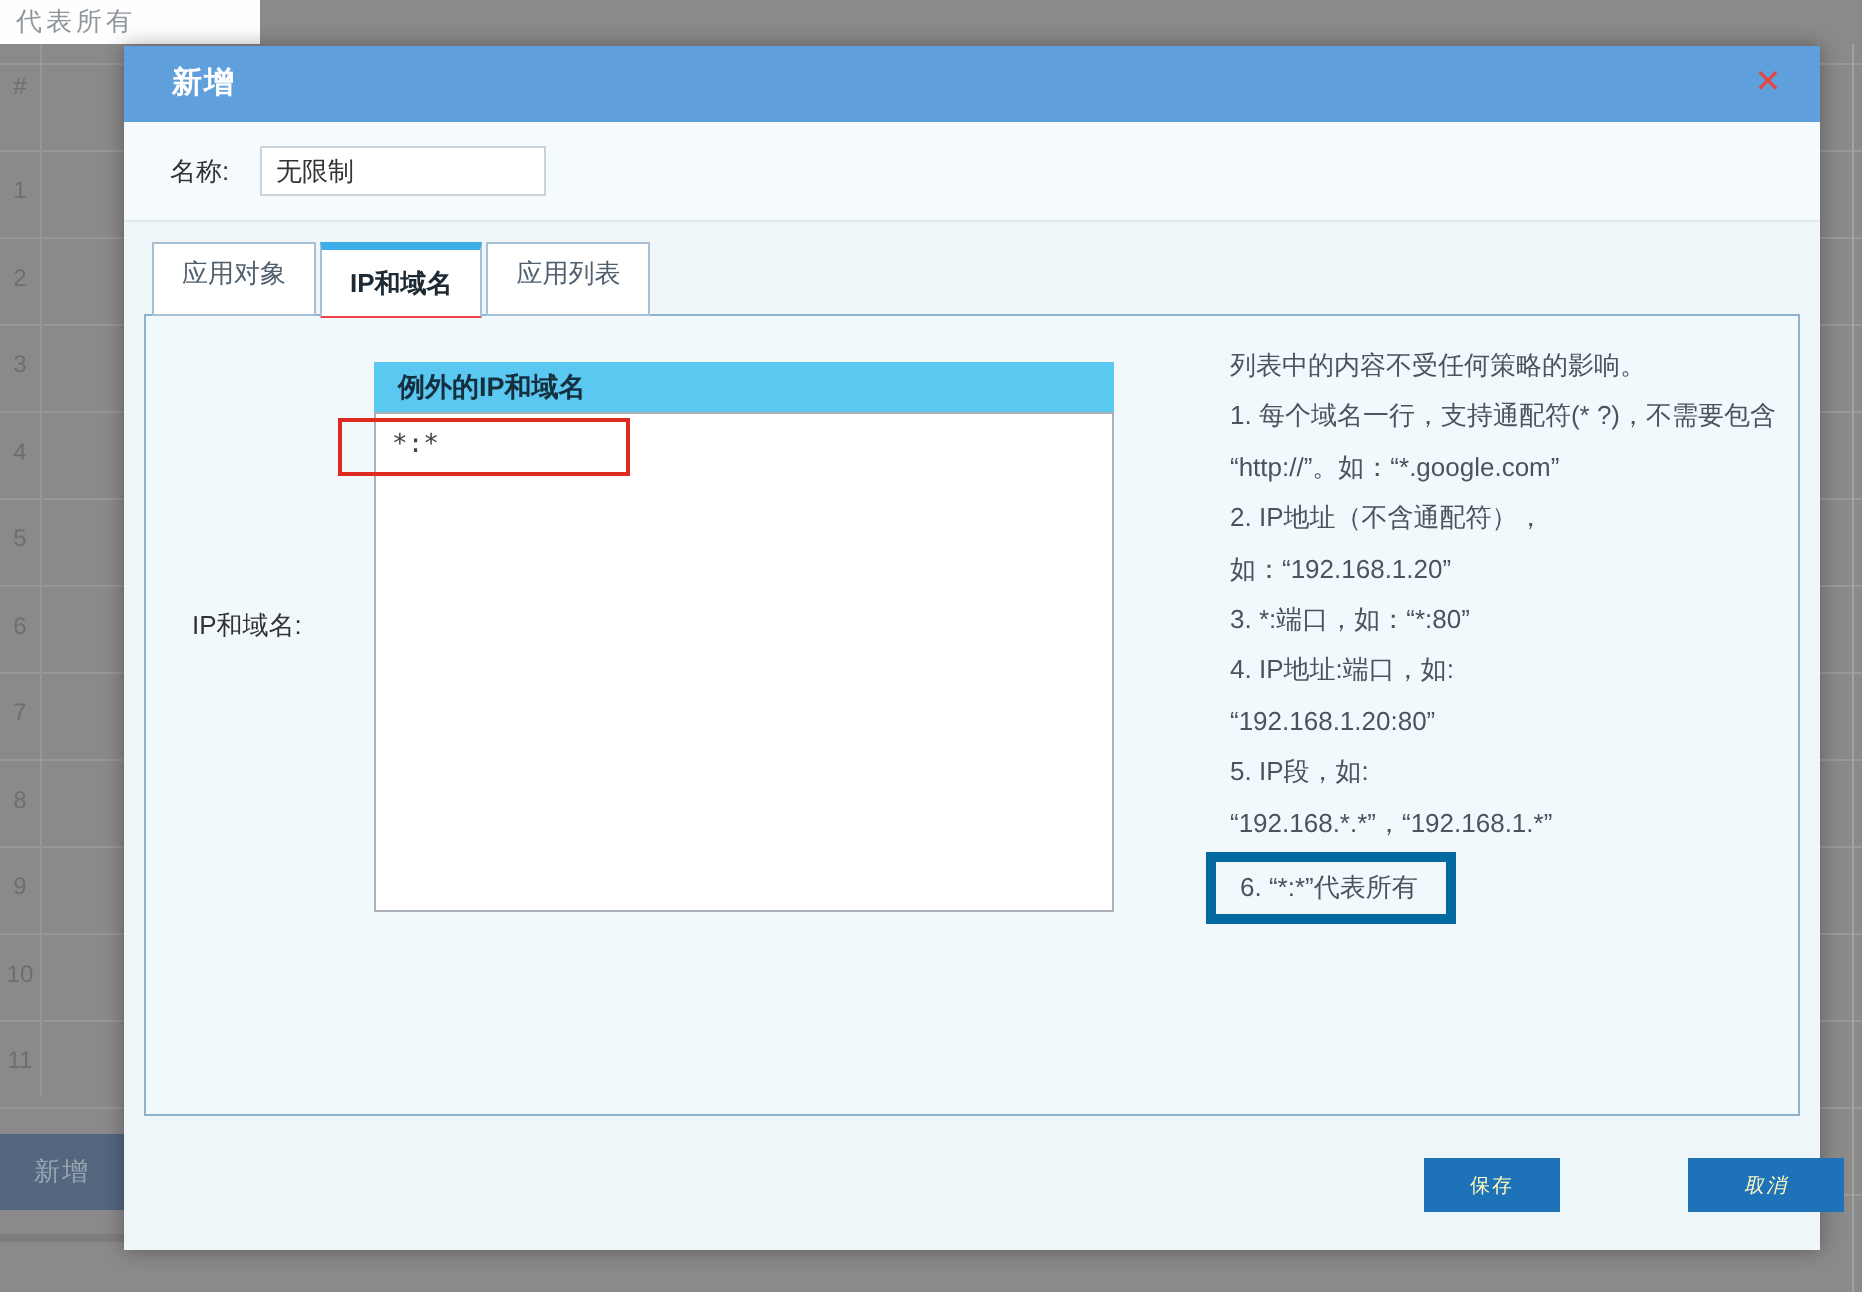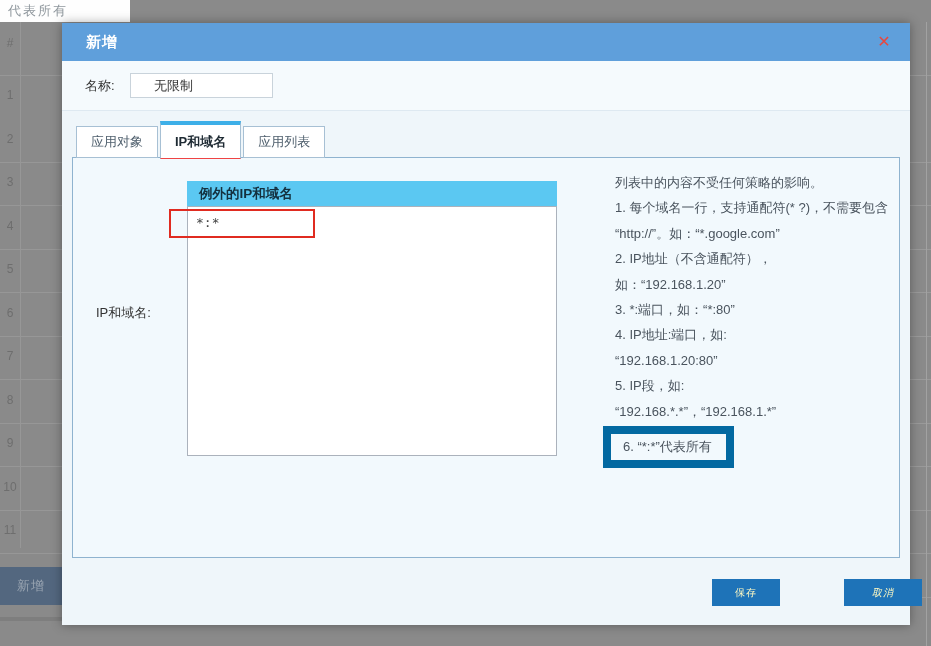--- a/index.html
+++ b/index.html
@@ -56,25 +56,25 @@
     line-height: 20px; cursor: pointer;
   }
   .name-row {
     position: absolute; left: 0; top: 38px; width: 100%; height: 50px;
     background: #F5FAFD; border-bottom: 1px solid #DEE9F1;
   }
   .name-row label { position: absolute; left: 23px; top: 16px; font-size: 13px; color: #333; }
   .name-row input {
     position: absolute; left: 68px; top: 12px; width: 143px; height: 25px;
     border: 1px solid #C9D3DB; background: #fff; font-size: 13px; color: #333;
-    padding-left: 23px; font-family: inherit; outline: none;
+    padding-left: 7px; font-family: inherit; outline: none;
   }
   .tabs {
     position: absolute; left: 14px; top: 98px; height: 37px;
-    display: flex; align-items: flex-end; z-index: 2;
+    display: flex; z-index: 2;
   }
   .tab {
     display: inline-block; background: #FFFFFF; border: 1px solid #A7C0D4;
     color: #50606E; font-size: 13px; padding: 6px 14px 6px 14px;
     margin-right: 2px; cursor: pointer; white-space: nowrap;
   }
   .tab.active {
     font-weight: bold; color: #1E2A33;
     border-top: 4px solid #3DAFE8; border-bottom: 1px solid #ef4444;
     padding-top: 8px; padding-bottom: 7px; margin-bottom: -1px;
@@ -99,21 +99,21 @@
     position: absolute; left: 96px; top: 51px; width: 146px; height: 29px;
     border: 2px solid #E02B20; pointer-events: none; z-index: 3;
   }
   .help {
     position: absolute; left: 516px; top: 12px; width: 310px;
     font-size: 13px; color: #4A545E; line-height: 25.4px; margin-left: 26px;
   }
   .hl { display: block; white-space: nowrap; }
   .hl.boxed {
     display: inline-block; line-height: 24px;
-    border: 8px solid #0369a1; padding: 1px 14px 1px 12px;
+    border: 5px solid #0369a1; padding: 1px 14px 1px 12px;
     margin: 2px 0 0 -12px;
   }
   .btn {
     position: absolute; top: 556px; height: 27px; border: none;
     background: #1E73B8; color: #fef9c3; font-size: 10px; cursor: pointer;
     font-family: inherit; letter-spacing: 1px;
   }
   .btn.save { left: 650px; width: 68px; }
   .btn.cancel { left: 782px; width: 78px; font-style: italic; }
 </style>

